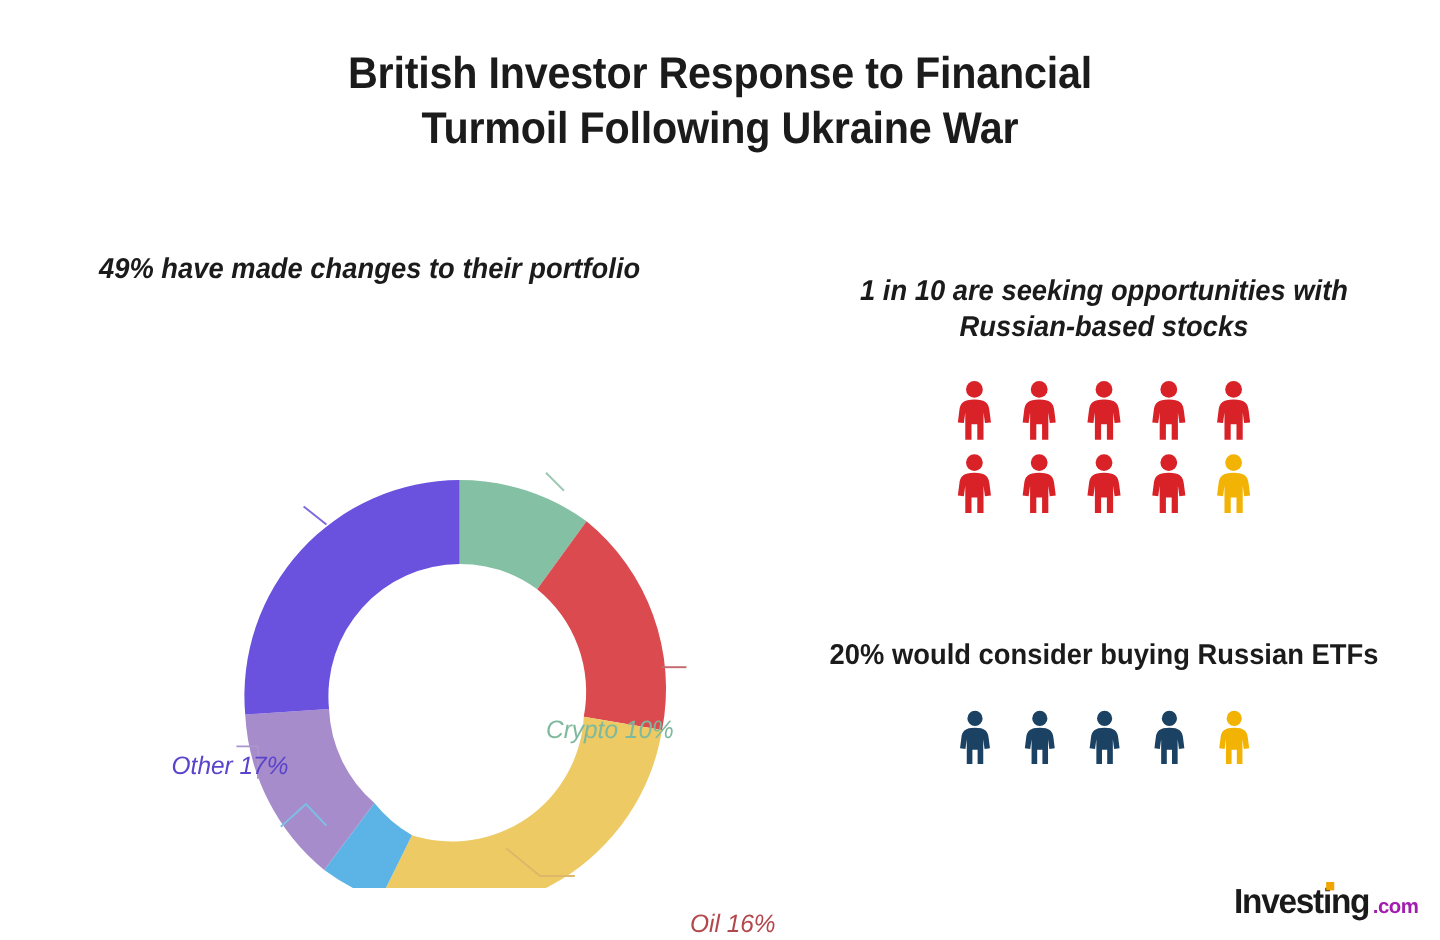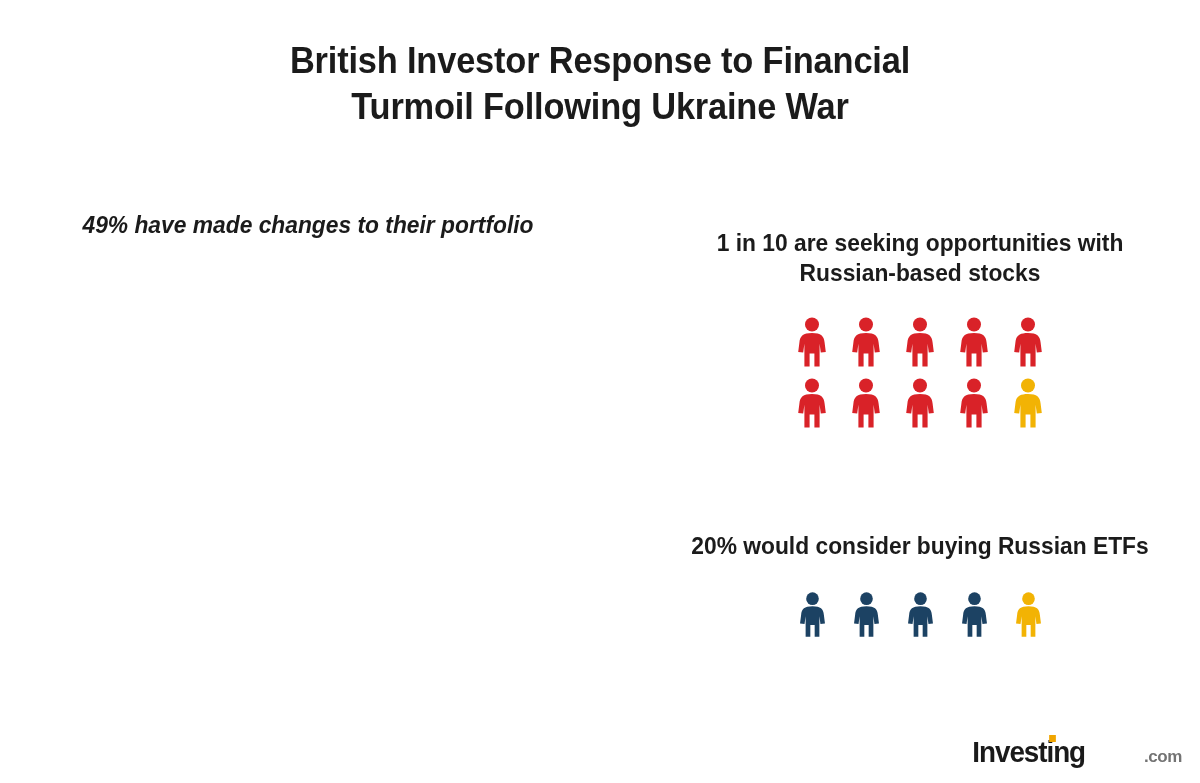--- a/index.html
+++ b/index.html
@@ -52,21 +52,21 @@
     transform:scaleX(0.97);
     transform-origin:left center;
   }
   .lbl-crypto   { left:455px; top:327px; }
   .lbl-oil      { left:575px; top:489px; }
   .lbl-other    { left:143px; top:357px; }
 
   
   .right-panel { position:absolute; left:640px; top:210px; width:560px; height:560px; }
   .right-panel .panel-heading { width:500px; margin-left:30px; }
-  .rp-block-1 { position:absolute; left:0; top:18px; width:560px; }
+  .rp-block-1 { position:absolute; left:0; top:18px; width:560px;font-style:italic; }
   .rp-block-2 { position:absolute; left:0; top:321px; width:560px; }
 
   .pictogram {
     margin-top:28px;
     display:flex;
     flex-direction:column;
     align-items:center;
     gap:9px;
   }
   .picto-row { display:flex; gap:20px; }
@@ -76,57 +76,109 @@
   .pictogram.small .picto-row { gap:23px; }
   .pictogram.small .person { width:31px; height:47px; }
 
   
   .logo {
     position:absolute;
     right:18px; bottom:14px;
     display:flex;
     align-items:baseline;
     font-family:"Liberation Sans",sans-serif;
-    gap:46px;
   }
   .logo-main {
     font-weight:bold;
     font-size:29px;
     letter-spacing:-1.1px;
     color:#1a1a1a;
     position:relative;
     transform:scaleX(0.96);
     transform-origin:left baseline;
   }
   .logo-dot {
     position:absolute;
     width:7px; height:7px;
     background:#f0a500;
     right:30.5px; top:-1px;
   }
   .logo-com {
     font-size:17px;
     font-weight:bold;
-    color:#737373;
+    color:#a21caf;
     letter-spacing:-0.4px;
-    margin-left:11px;
+    margin-left:1px;
   }
 </style>
 </head>
 <body>
 
 <div class="title">
   <span class="line">British Investor Response to Financial</span>
   <span class="line">Turmoil Following Ukraine War</span>
 </div>
 
 <div class="left-panel">
 
   <div class="panel-heading">49% have made changes to their portfolio</div>
 
+  <div class="donut-wrap">
+
+    <svg class="donut-svg" width="640" height="470" viewBox="0 0 640 470">
+
+      <path fill="#83c0a4" d="M 383 130
+               A 180 180 0 0 1 488.79 164.36
+               L 447.65 220.99
+               A 110 110 0 0 0 383 200
+               Z"></path>
+
+      <path fill="#da4a4e" d="M 488.79 164.36
+               A 180 180 0 0 1 551.70 338.29
+               L 486.48 327.29
+               A 110 110 0 0 0 447.65 220.99
+               Z"></path>
+
+      <path fill="#edca63" d="M 551.70 338.29
+               A 180 180 0 0 1 316.71 479.81
+               L 343.30 426.10
+               A 110 110 0 0 0 486.48 327.29
+               Z"></path>
+
+      <path fill="#5bb4e5" d="M 316.71 479.81
+               A 180 180 0 0 1 270.19 455.06
+               L 312.01 399.26
+               A 110 110 0 0 0 343.30 426.10
+               Z"></path>
+
+      <path fill="#a68ccb" d="M 270.19 455.06
+               A 180 180 0 0 1 204.33 325.40
+               L 274.20 320.86
+               A 110 110 0 0 0 312.01 399.26
+               Z"></path>
+
+      <path fill="#6a51de" d="M 204.33 325.40
+               A 180 180 0 0 1 383 130
+               L 383 200
+               A 110 110 0 0 0 274.20 320.86
+               Z"></path>
+
+      <path fill="none" stroke="#9dc9b4" stroke-width="1.6" d="M 455 124 L 470 139"></path>
+      <path fill="none" stroke="#c4686c" stroke-width="1.6" d="M 551 286 L 572 286"></path>
+      <path fill="none" stroke="#ddb869" stroke-width="1.6" d="M 422 437 L 450 460 L 479 460"></path>
+      <path fill="none" stroke="#7cc0e5" stroke-width="1.6" d="M 234 419 L 255 400 L 272 418"></path>
+      <path fill="none" stroke="#ab95cc" stroke-width="1.6" d="M 197 352 L 215 352 L 215 379"></path>
+      <path fill="none" stroke="#7f68dd" stroke-width="1.6" d="M 253 152 L 272 167"></path>
+    </svg>
+
+    <div class="slice-label lbl-crypto" style="color:#7fb99d">Crypto 10%</div>
+    <div class="slice-label lbl-oil" style="color:#b4474c">Oil 16%</div>
+
+    <div class="slice-label lbl-other" style="color:#5a44cb">Other 17%</div>
+  </div>
 </div>
 
 <div class="right-panel">
 
   <div class="rp-block-1">
     <div class="panel-heading">
       <span>1 in 10 are seeking opportunities with</span><br>
       <span>Russian-based stocks</span>
     </div>
 

